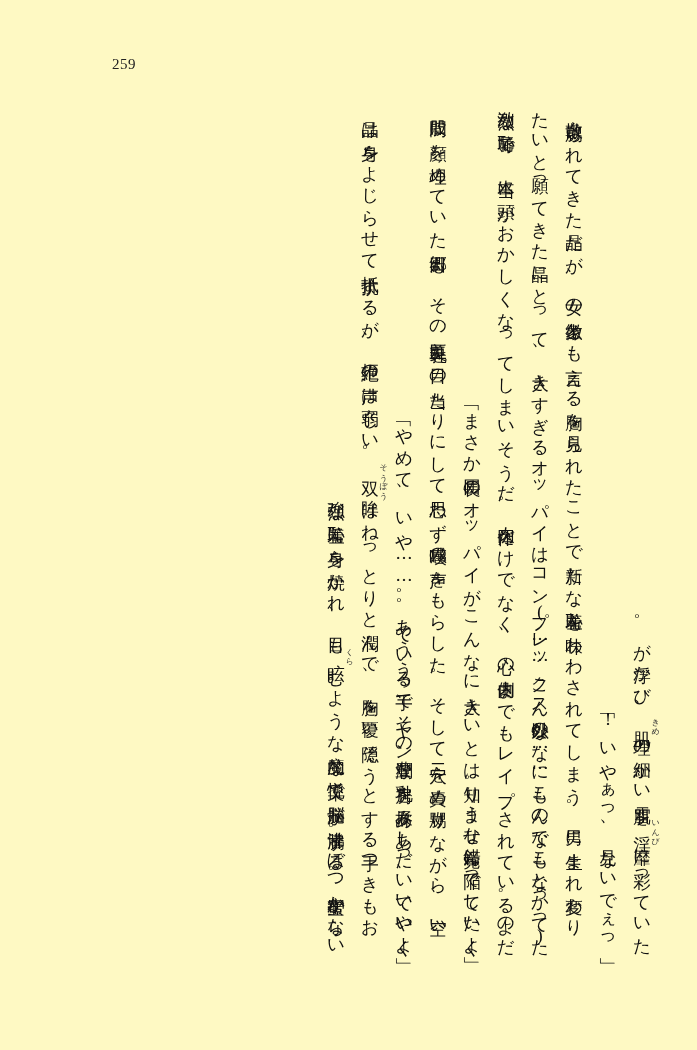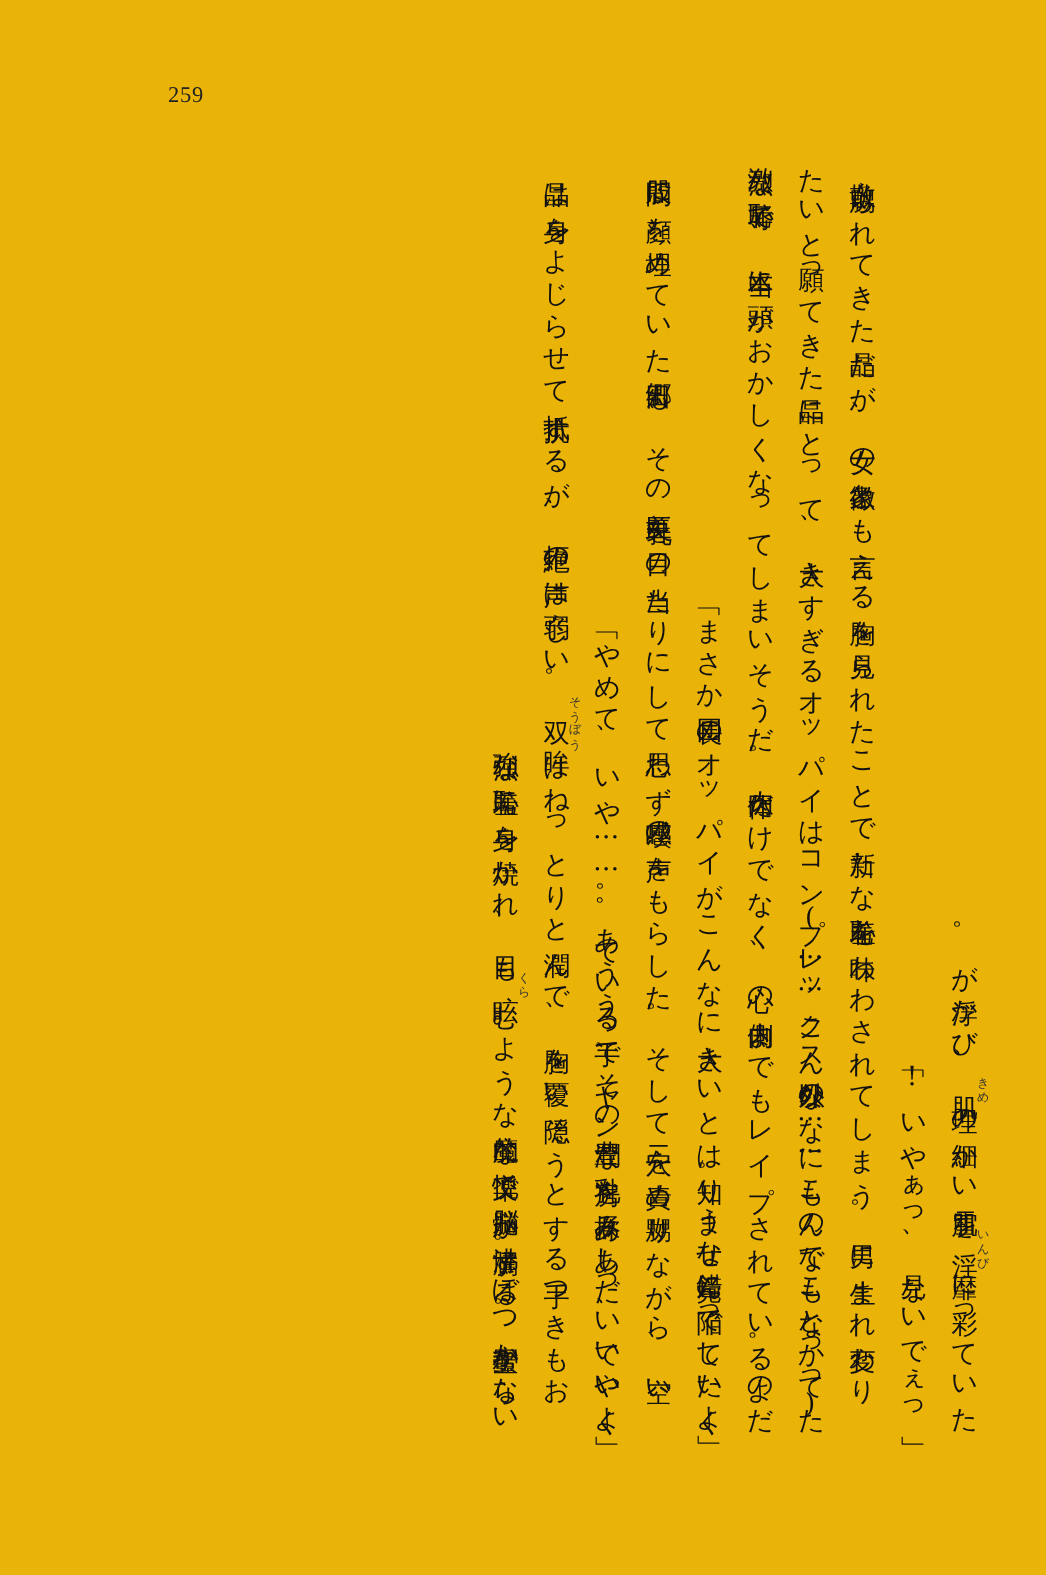--- a/index.html
+++ b/index.html
@@ -12,21 +12,21 @@
     height: 1050px;
     position: relative;
     font-family: "Liberation Serif", "DejaVu Serif", serif;
     color: #1a1a1a;
     overflow: hidden;
   }
 
   .page {
     position: absolute;
     inset: 0;
-    background: #eab308;
+    background: #fef9c3;
   }
 
   
   .page-number {
     position: absolute;
     top: 56px;
     left: 112px;
     font-size: 15px;
     letter-spacing: 0.5px;
     color: #222;

